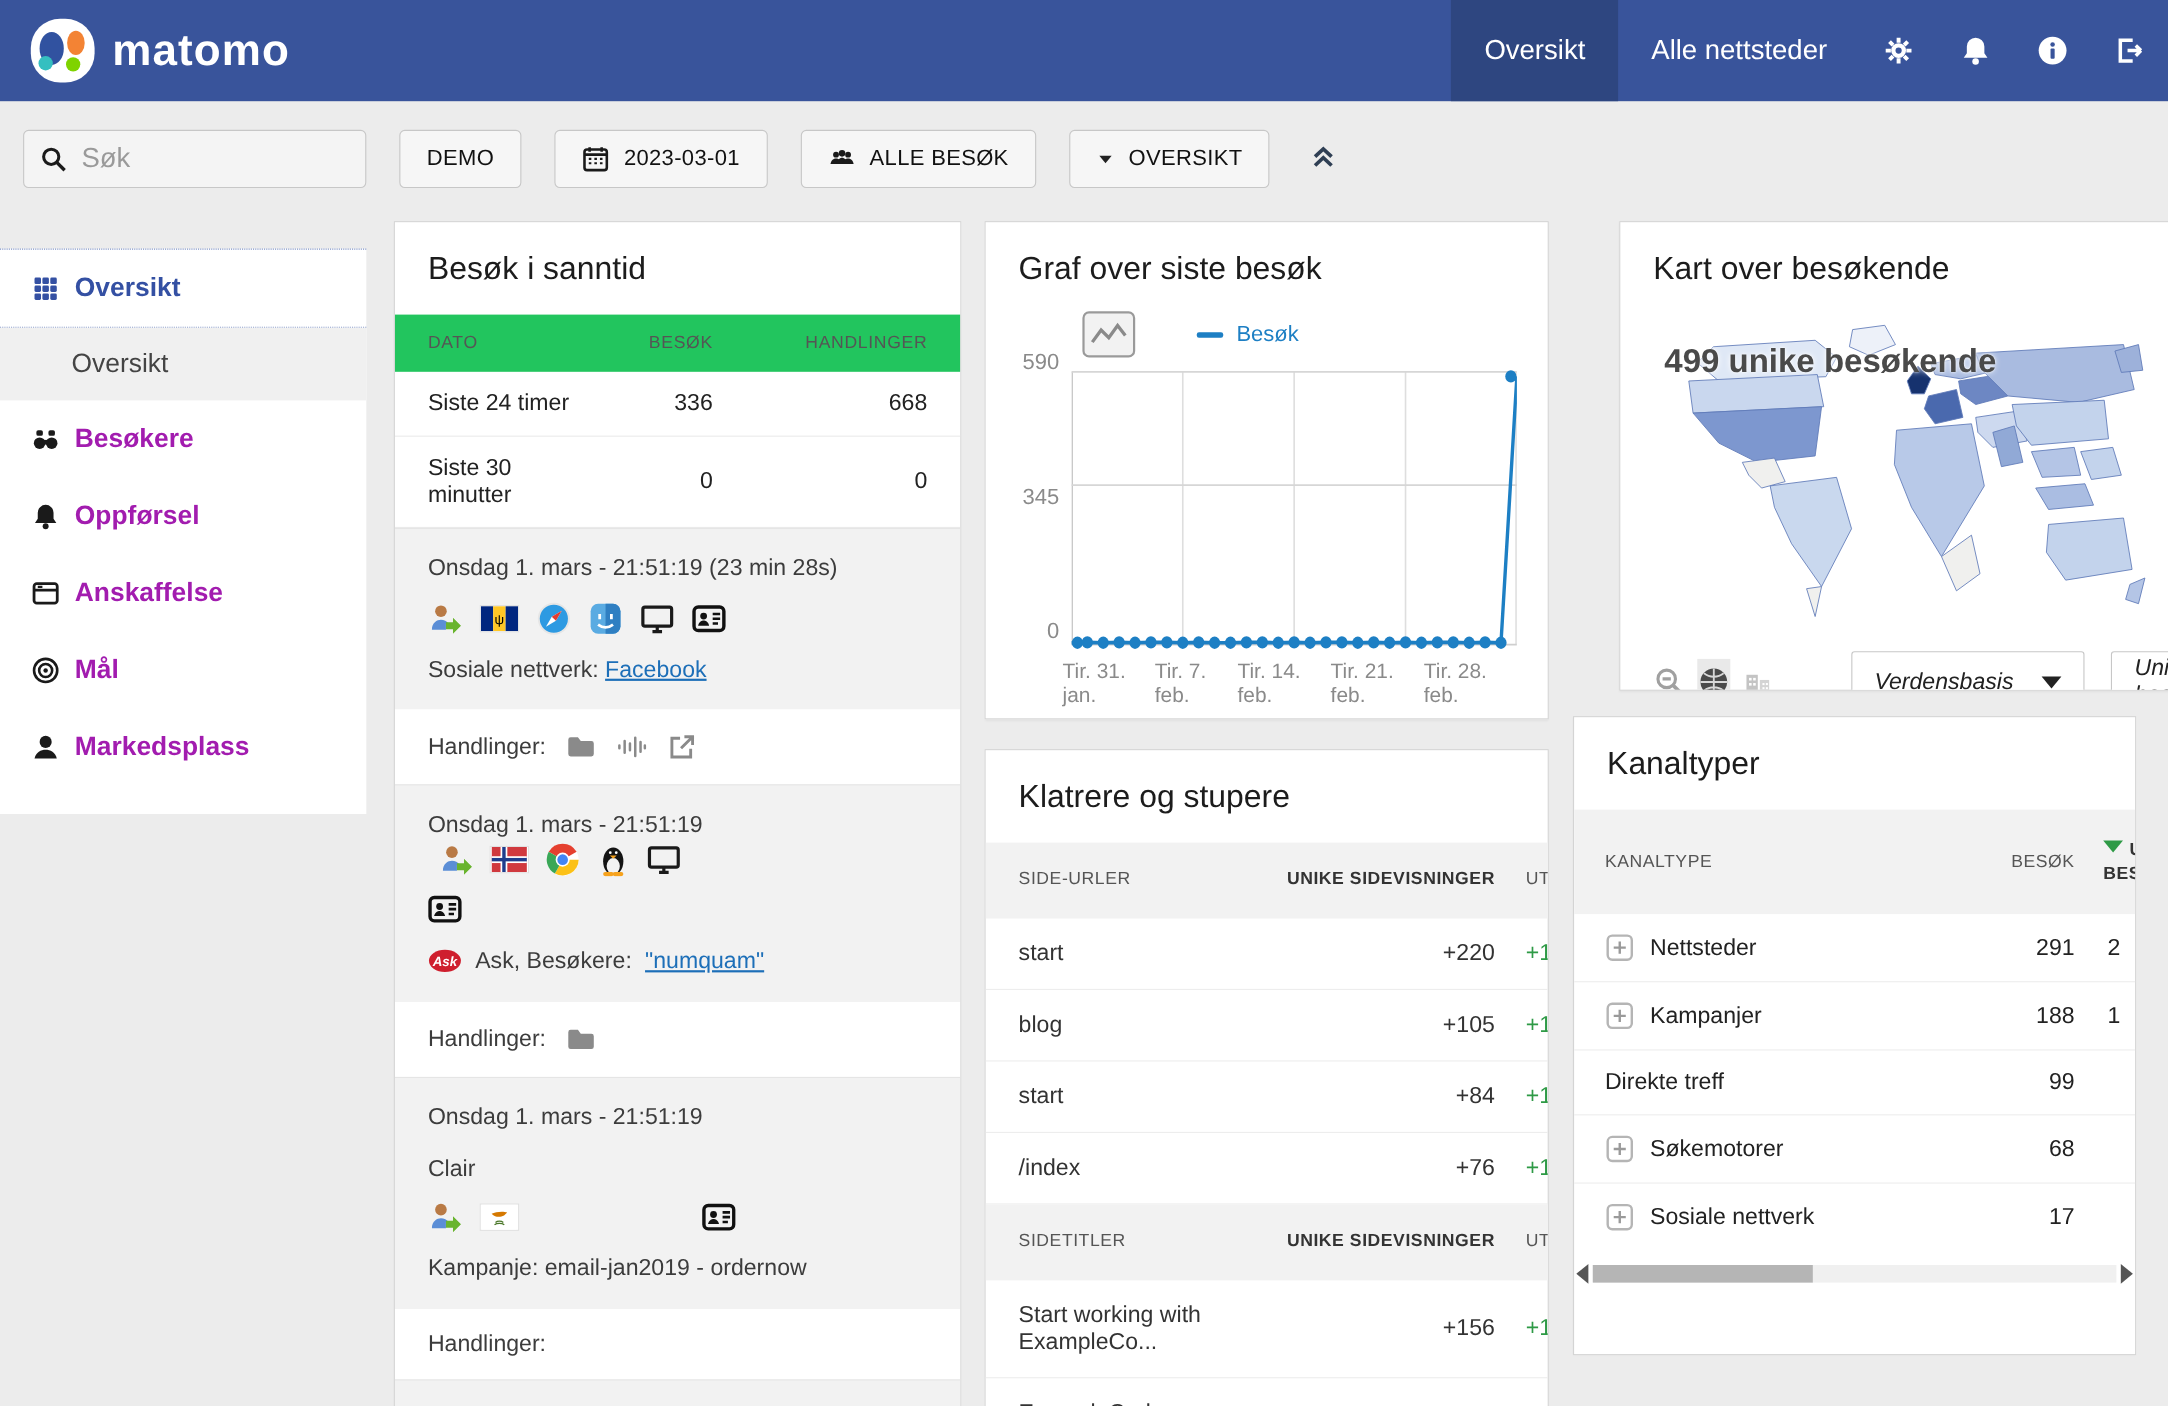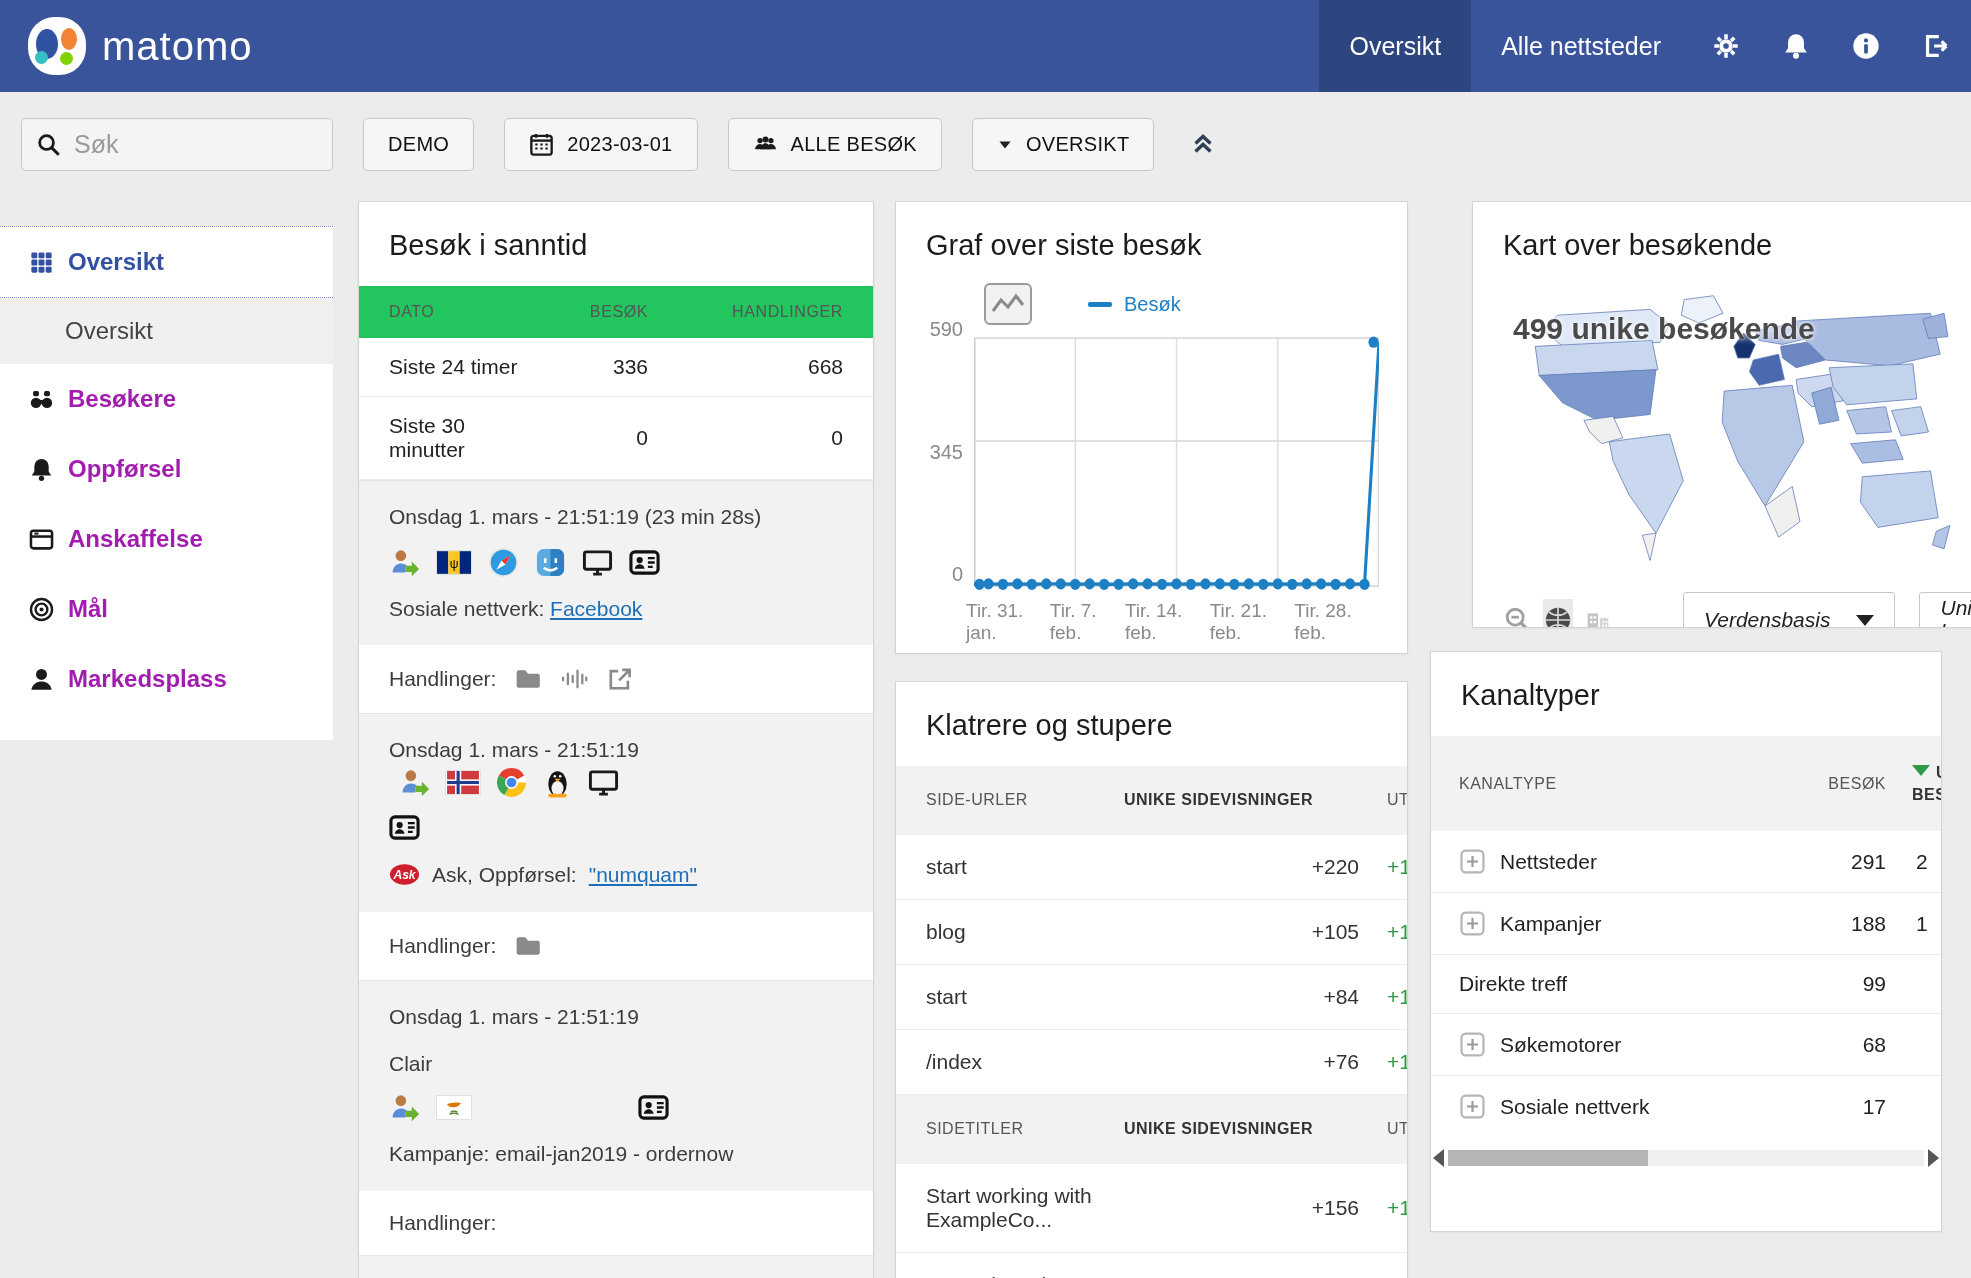--- a/index.html
+++ b/index.html
@@ -8,21 +8,21 @@
 
   
   .navbar { height:92px; background:#39549b; display:flex; align-items:center; padding-left:28px; }
   .brand-wrap { display:flex; align-items:center; gap:16px; }
   .logo-mark { width:58px; height:58px; background:#fff; border-radius:46%; position:relative; }
   .logo-mark i { position:absolute; border-radius:50%; }
   .lm-blue  { width:22px; height:30px; left:8px;  top:12px; background:#3152a0; }
   .lm-orange{ width:16px; height:22px; right:9px; top:11px; background:#f38334; }
   .lm-teal  { width:13px; height:13px; left:7px;  bottom:11px; background:#35bfc0; }
   .lm-green { width:13px; height:13px; right:13px; bottom:10px; background:#7fd300; }
-  .brand-text { color:#fff; font-size:40px; font-weight:normal; letter-spacing:1px; }
+  .brand-text { color:#fff; font-size:40px; font-weight:bold; letter-spacing:1px; }
   .nav-right { margin-left:auto; display:flex; align-items:stretch; height:100%; }
   .nav-item { display:flex; align-items:center; padding:0 30px; color:#fff; font-size:25px; cursor:pointer; }
   .nav-item.active { background:#2e4680; }
   .nav-ico { display:flex; align-items:center; justify-content:center; width:70px; color:#fff; cursor:pointer; }
   .nav-ico svg { width:30px; height:30px; }
 
   
   .toolbar { display:flex; align-items:center; padding:26px 0 0 21px; gap:30px; }
   .searchbox { width:312px; height:53px; background:#f4f4f4; border:1px solid #c7c7c7; border-radius:5px;
     display:flex; align-items:center; padding:0 14px; gap:12px; }
@@ -100,21 +100,21 @@
   .map-select { height:56px; border:1px solid #c7c7c7; background:#fff; border-radius:3px; display:flex;
     align-items:center; gap:26px; padding:0 20px; font-size:21px; color:#222; cursor:pointer; }
   .map-select .sc { width:0; height:0; border-left:9px solid transparent; border-right:9px solid transparent; border-top:11px solid #222; }
   .ms1 { margin-left:60px; width:218px; justify-content:space-between; }
   .ms2 { margin-left:14px; width:215px; justify-content:space-between; }
 
   
   .cl-head, .cl-row { display:grid; grid-template-columns:1fr 235px 110px; width:calc(100% + 62px);
     padding:16px 0 16px 30px; align-items:center; }
   .cl-head { background:#f2f2f2; color:#555; font-size:16px; letter-spacing:.5px; padding-top:24px; padding-bottom:24px; }
-  .cl-head .c2 { font-weight:bold; color:#333; text-align:left; line-height:1.3; }
+  .cl-head .c2 { font-weight:bold; color:#333; text-align:right; line-height:1.3; }
   .cl-head .c3 { padding-left:28px; }
   .cl-row { font-size:21px; color:#333; border-bottom:1px solid #ededed; padding-top:20px; padding-bottom:20px; }
   .cl-row .c2 { text-align:right; }
   .cl-row .c3 { color:#2e9a46; padding-left:28px; }
 
   
   .ch-head, .ch-row { display:grid; grid-template-columns:1fr 160px 125px; width:calc(100% + 70px);
     padding:16px 0 16px 28px; align-items:center; }
   .ch-head { background:#f2f2f2; color:#555; font-size:16px; letter-spacing:.5px; padding-top:26px; padding-bottom:26px; }
   .ch-head .c2 { text-align:right; }
@@ -523,21 +523,21 @@
     </div>
     <div class="icons-row">
       <svg>
           <use href="#sy-card"></use>
         </svg>
     </div>
     <div class="vline" style="display:flex; align-items:center; gap:12px;">
       <svg style="width:31px;height:31px;flex:none">
           <use href="#sy-ask"></use>
         </svg>
-      <span>Ask, Oppførsel:</span>
+      <span>Ask, Besøkere:</span>
       <a class="lnk">"numquam"</a>
     </div>
   </div>
   <div class="actions">
     <span>Handlinger:</span>
     <svg>
         <use href="#sy-folder"></use>
       </svg>
   </div>
 

